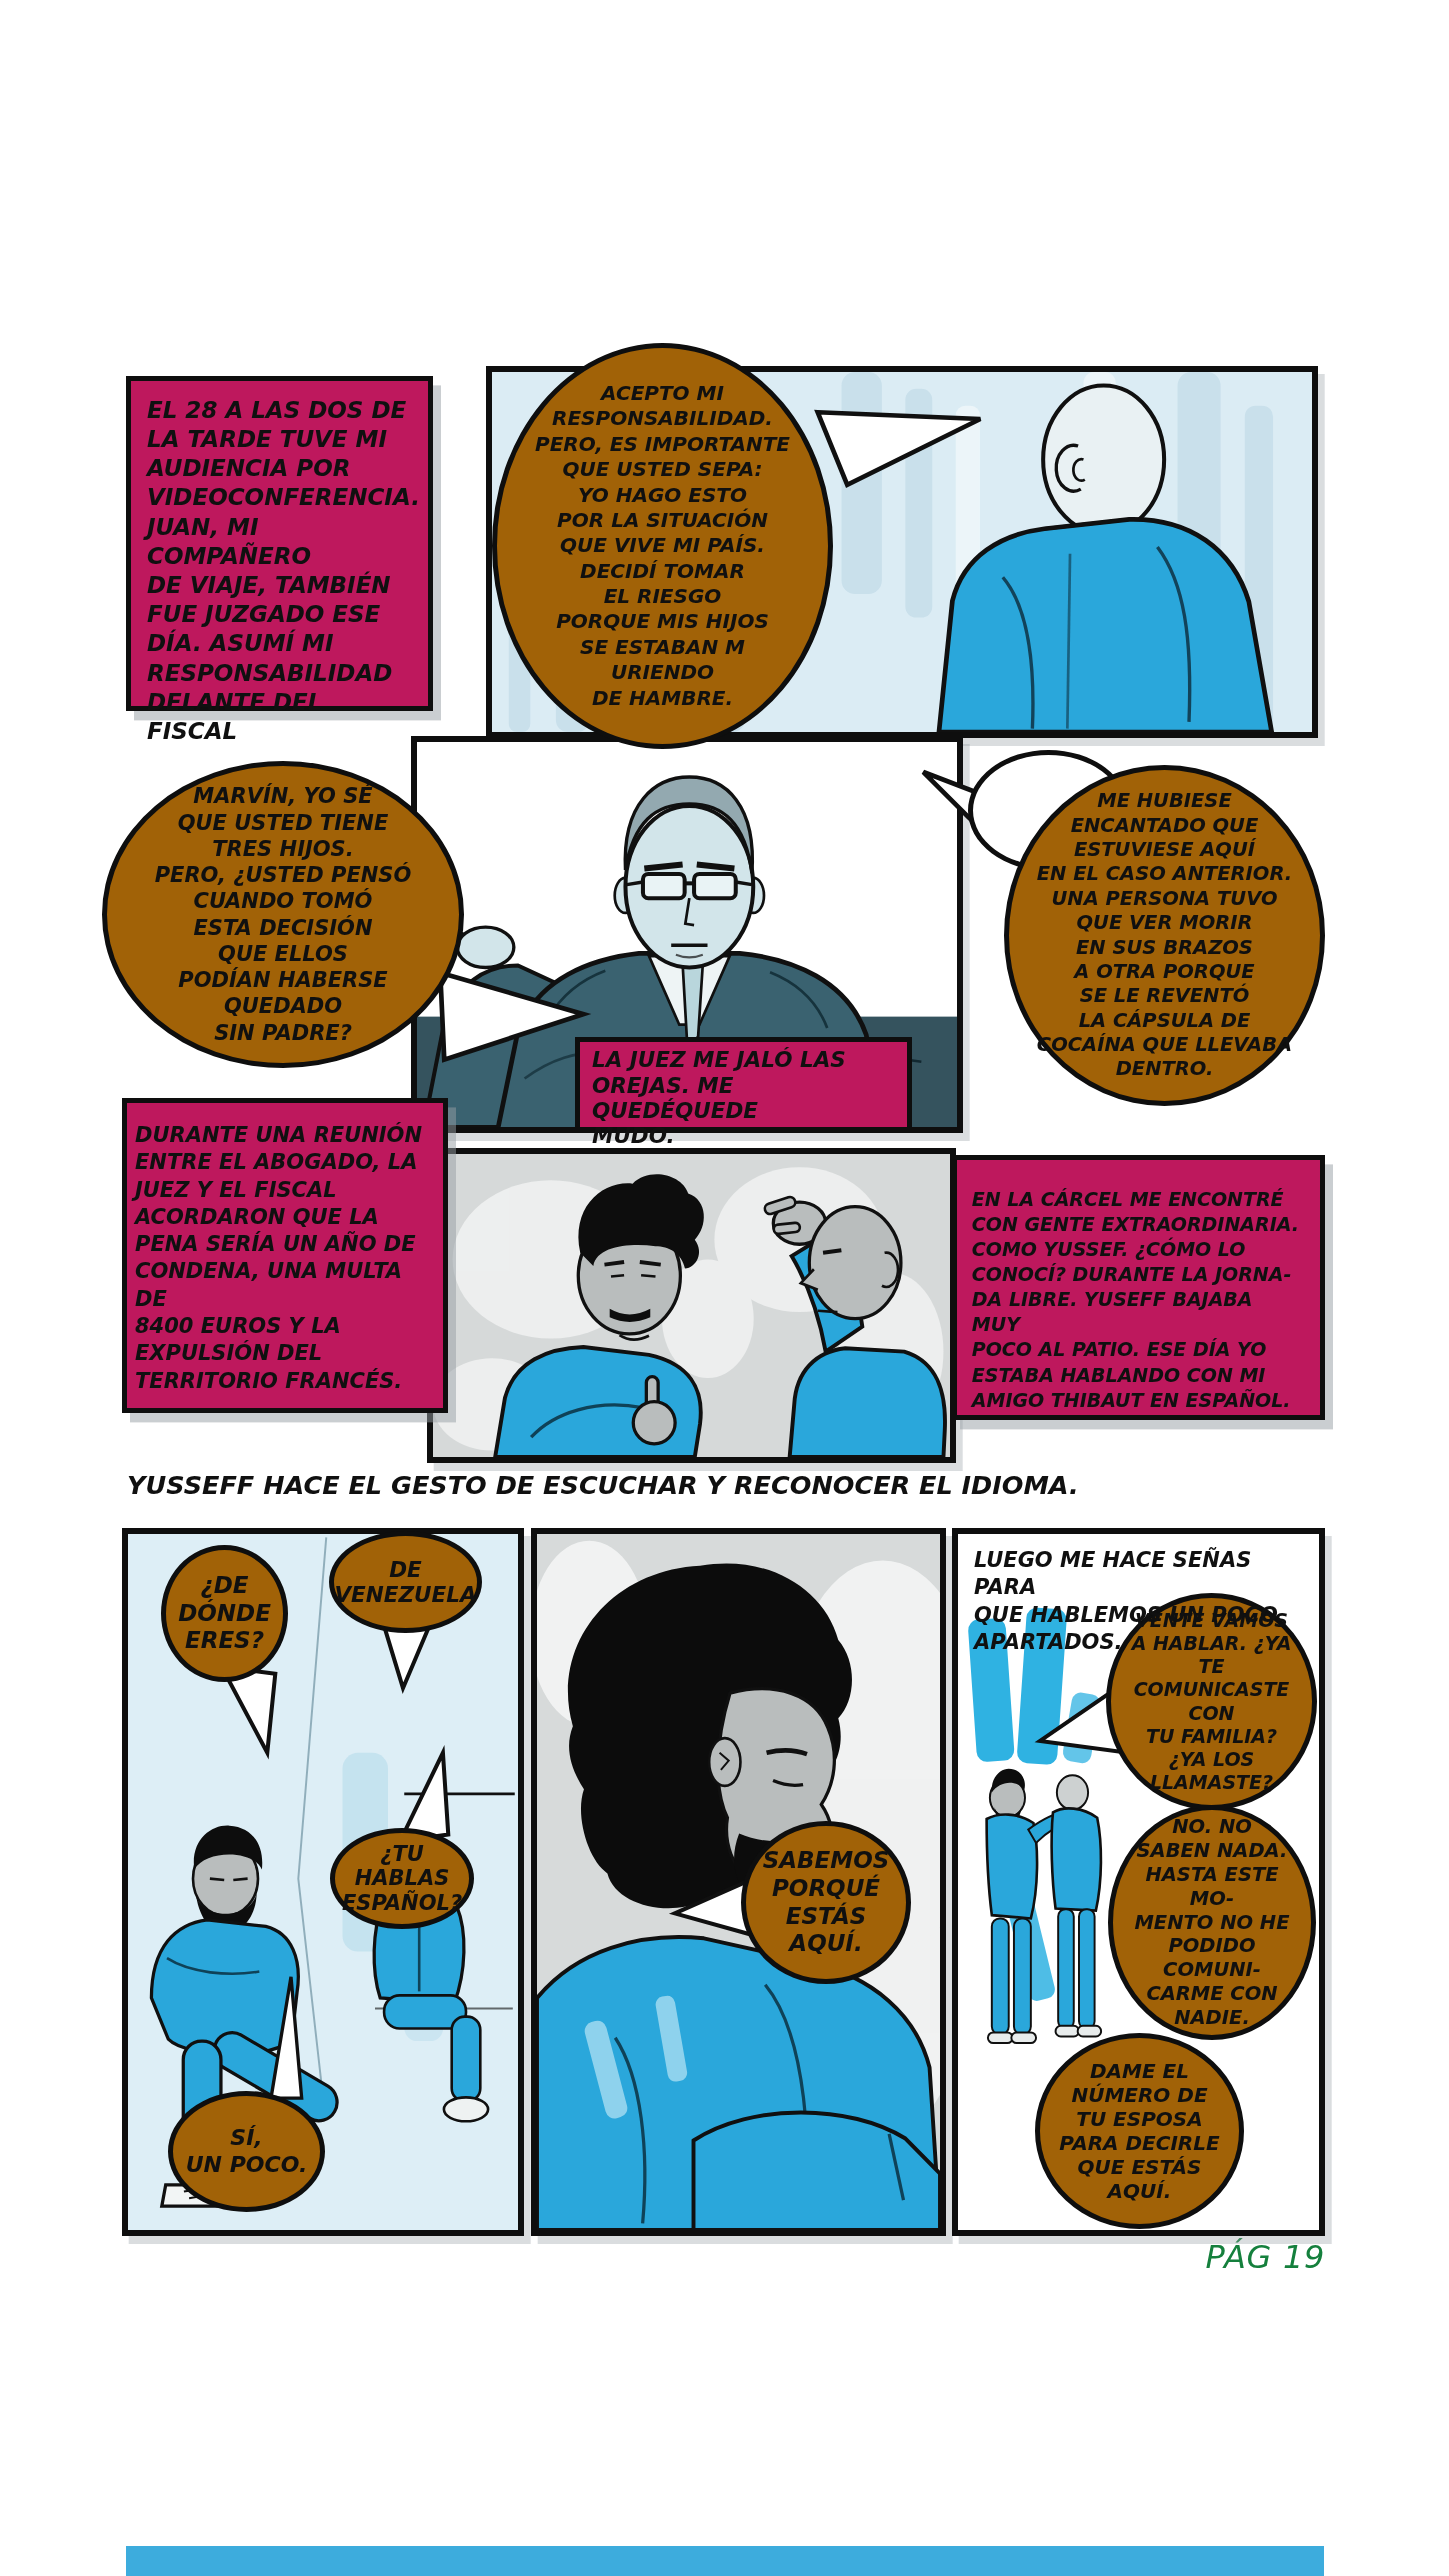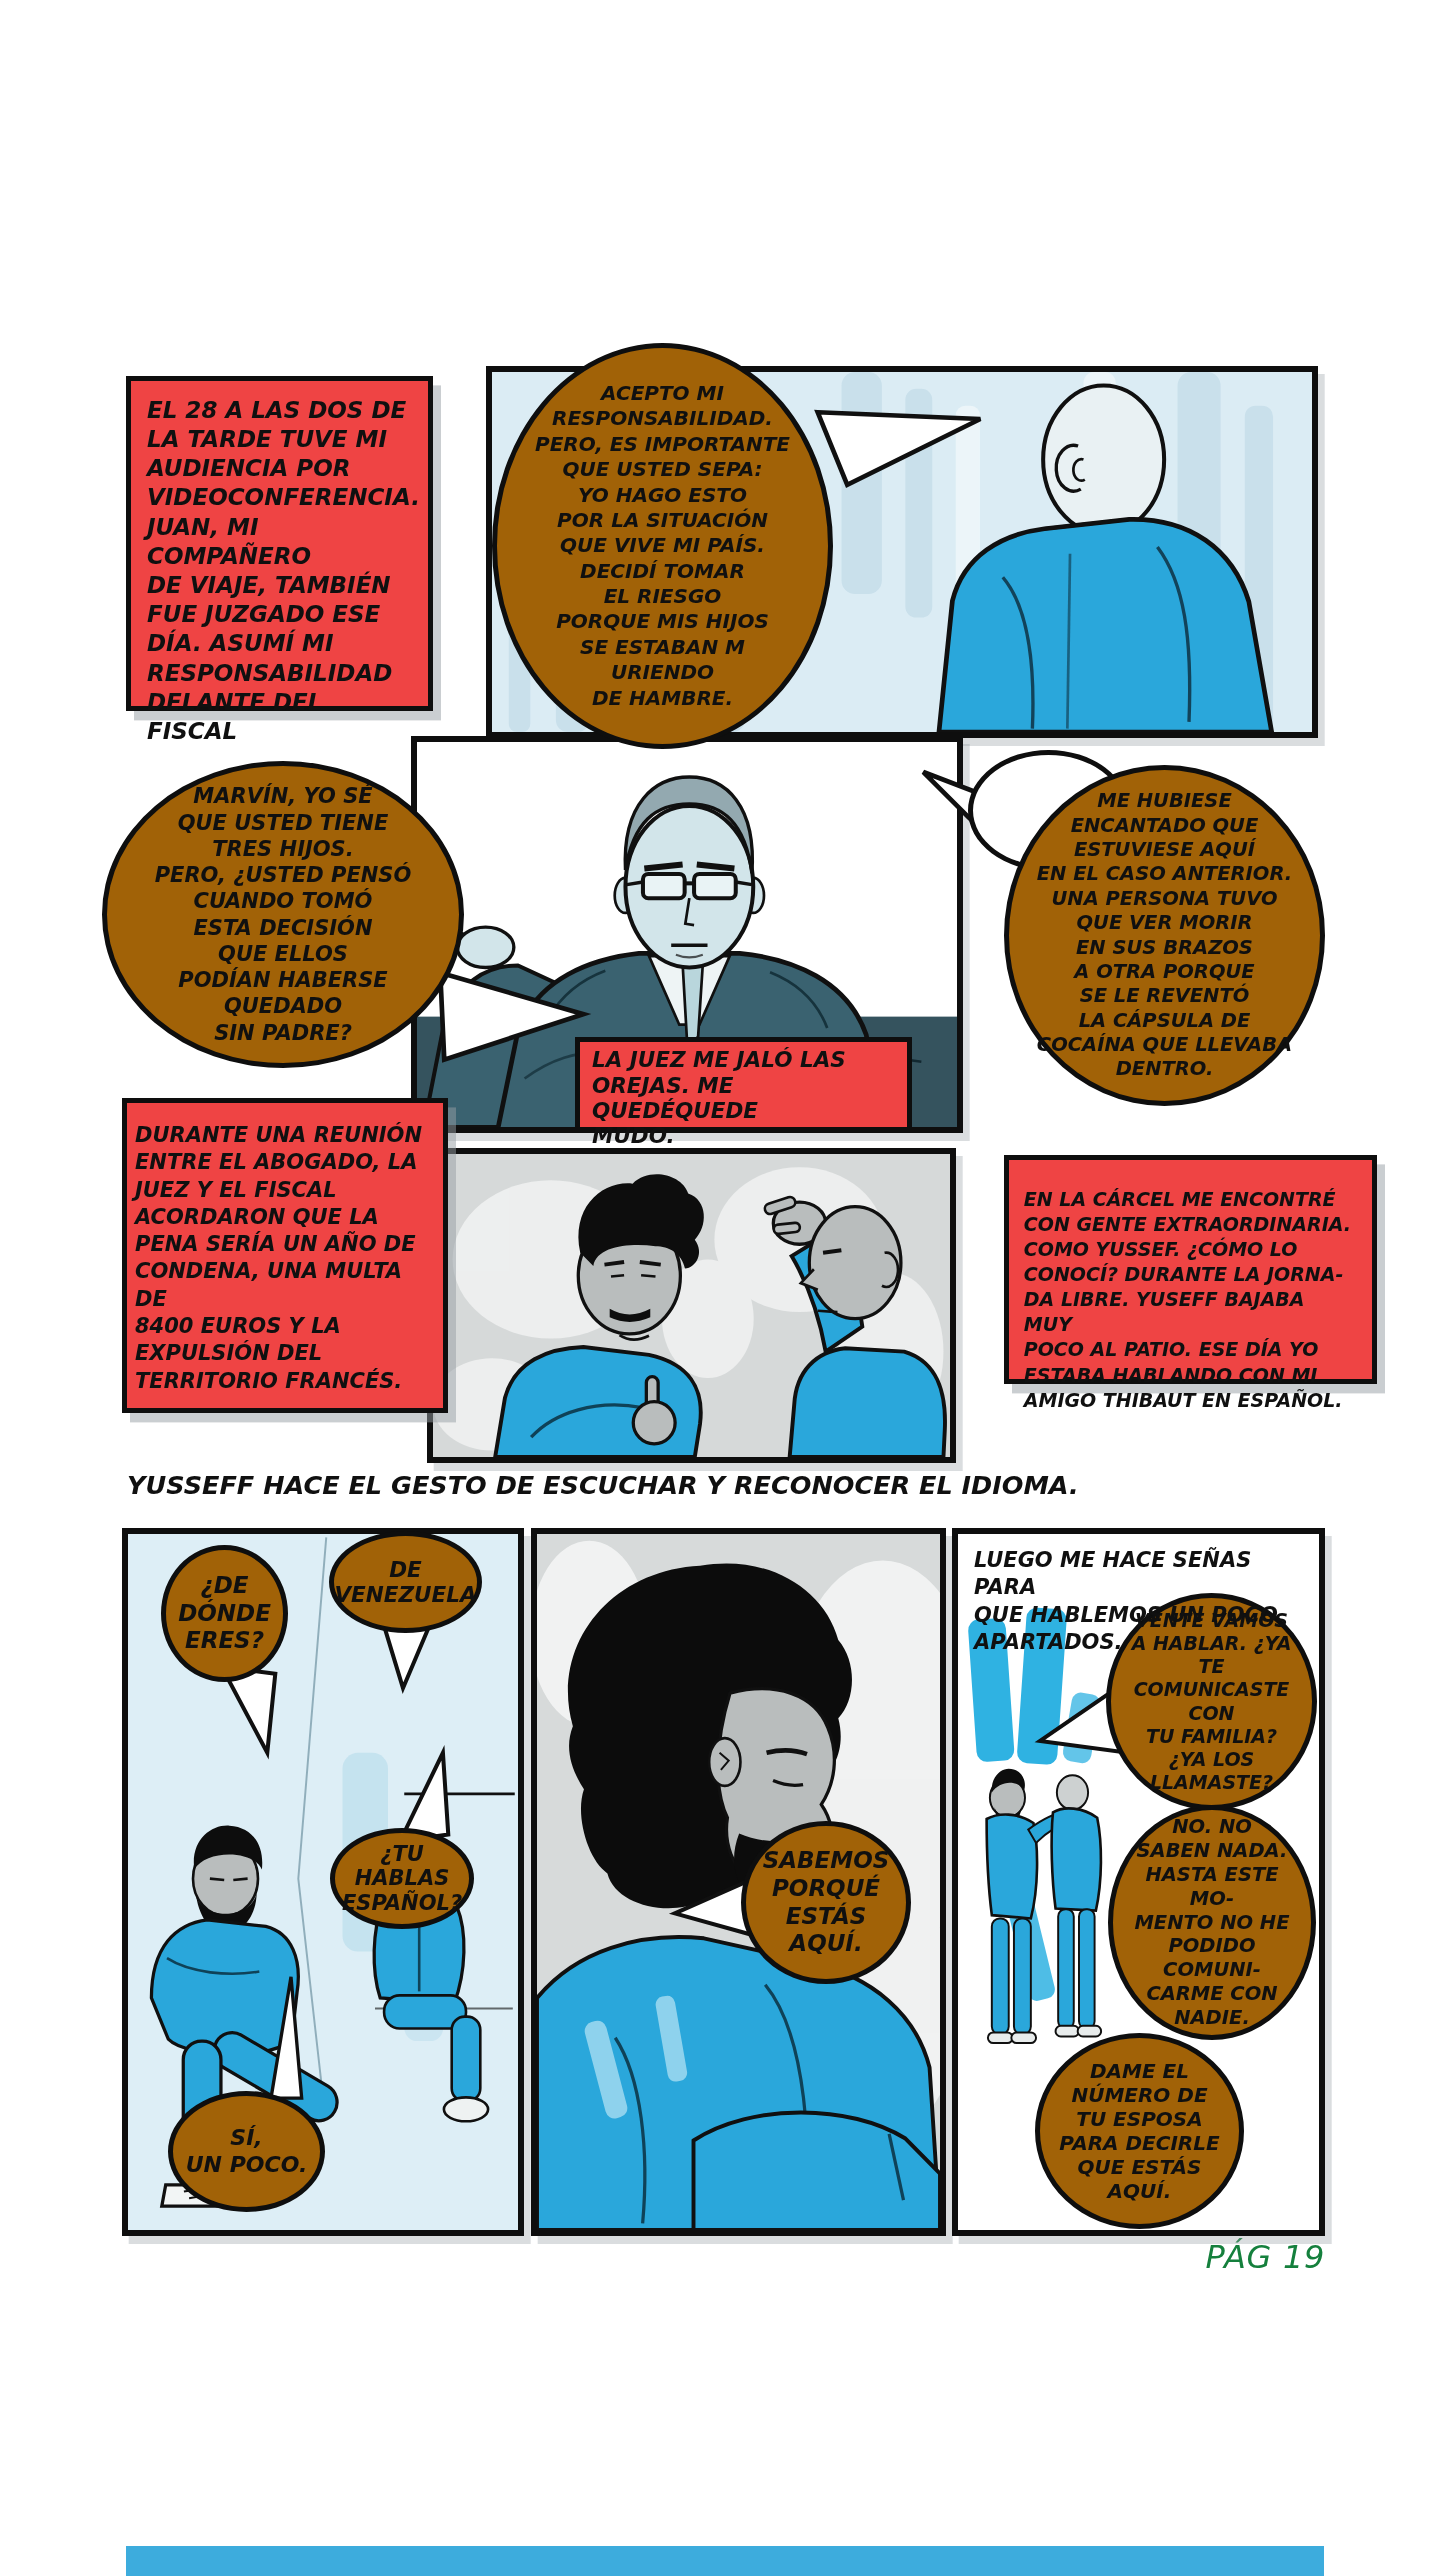--- a/index.html
+++ b/index.html
@@ -4,21 +4,21 @@
 <title>Comic page – PÁG 19</title>
 <style>
   html,body{margin:0;padding:0;background:#ffffff;}
   .page{position:relative;width:1449px;height:2576px;background:#ffffff;overflow:hidden;
         font-family:"DejaVu Sans","Liberation Sans",sans-serif;}
   .comic{font-style:italic;font-weight:600;color:#101010;letter-spacing:0px;}
   .pre{white-space:pre-line;}
   .panel{position:absolute;background:#fff;border:6.7px solid #0e0e0e;box-sizing:border-box;
          box-shadow:6.7px 8px 0 rgba(150,158,163,.35);z-index:5;overflow:hidden;}
   .panel svg{position:absolute;left:0;top:0;width:100%;height:100%;display:block;}
-  .cap{position:absolute;background:#ef4444;border:5.4px solid #0e0e0e;box-sizing:border-box;
+  .cap{position:absolute;background:#be185d;border:5.4px solid #0e0e0e;box-sizing:border-box;
        box-shadow:8px 9.4px 0 rgba(150,158,163,.5);z-index:30;line-height:1.27;}
   .balloon{position:absolute;background:#a16207;border:5.4px solid #0e0e0e;border-radius:50%;
            display:flex;align-items:center;justify-content:center;text-align:center;
            box-sizing:border-box;z-index:20;}
   .lobe{position:absolute;background:#ffffff;border:5.4px solid #0e0e0e;border-radius:50%;z-index:16;}
   .tail{position:absolute;z-index:15;}
   .tail svg{display:block;overflow:visible;}
   .freetext{position:absolute;z-index:25;}
   .pagenum{position:absolute;font-weight:400;font-style:italic;color:#15803d;
            font-family:"DejaVu Sans","Liberation Sans",sans-serif;}
@@ -206,21 +206,21 @@
       <rect x="505" y="78" width="48" height="16" rx="8" fill="#b9bdbd" stroke="#101010" stroke-width="4" transform="rotate(-18 505 78)"></rect>
       <rect x="520" y="108" width="40" height="14" rx="7" fill="#b9bdbd" stroke="#101010" stroke-width="4" transform="rotate(-6 520 108)"></rect>
       <ellipse cx="645" cy="165" rx="70" ry="85" fill="#b9bdbd" stroke="#101010" stroke-width="5"></ellipse>
       <path d="M582 175 L562 196 L588 206" fill="#b9bdbd" stroke="#101010" stroke-width="4"></path>
       <line x1="596" y1="150" x2="624" y2="146" stroke="#101010" stroke-width="6"></line>
       <path d="M690 150 a18 26 0 1 1 -4 50" fill="none" stroke="#101010" stroke-width="4"></path>
       <line x1="588" y1="238" x2="618" y2="240" stroke="#101010" stroke-width="4"></line>
     </svg>
   </div>
 
-  <div class="cap comic pre" style="left:1004px;top:1155px;width:373px;height:229px;padding:27px 14.8px 12px 14.8px;font-size:19px;line-height:1.32;">EN LA CÁRCEL ME ENCONTRÉ
+  <div class="cap comic pre" style="left:952px;top:1155px;width:373px;height:265px;padding:27px 14.8px 12px 14.8px;font-size:19px;line-height:1.32;">EN LA CÁRCEL ME ENCONTRÉ
 CON GENTE EXTRAORDINARIA.
 COMO YUSSEF. ¿CÓMO LO
 CONOCÍ? DURANTE LA JORNA-
 DA LIBRE. YUSEFF BAJABA MUY
 POCO AL PATIO. ESE DÍA YO
 ESTABA HABLANDO CON  MI
 AMIGO THIBAUT  EN ESPAÑOL.</div>
 
   <div class="freetext comic" style="left:127px;top:1470px;width:1140px;font-size:25.5px;">YUSSEFF HACE EL GESTO DE ESCUCHAR Y RECONOCER EL IDIOMA.</div>
 

